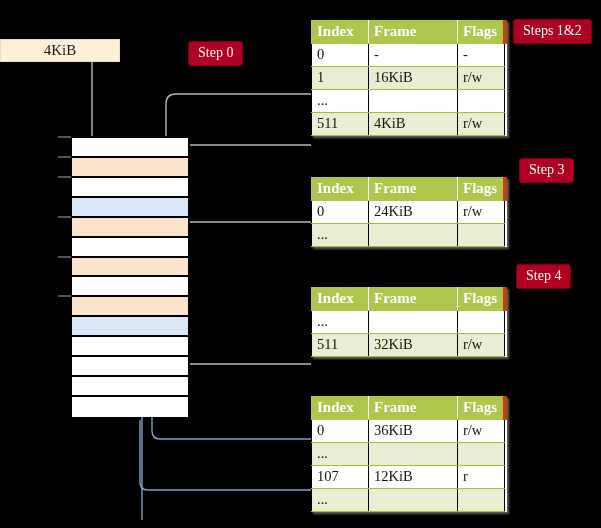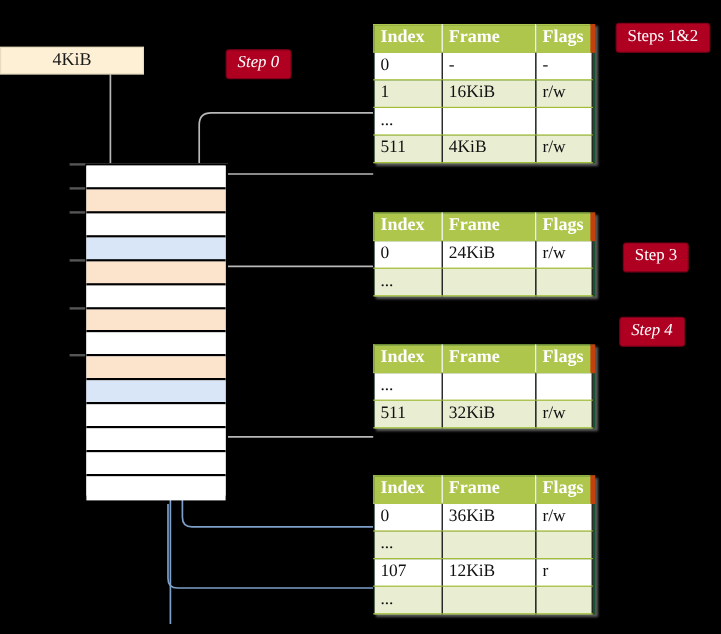--- a/index.html
+++ b/index.html
@@ -22,24 +22,24 @@
   }
 
   
   .badge{
     background:#b00022;color:#fff;font-size:14px;
     padding:3px 9px 4px 9px;border-radius:3px;
     border:1px solid #7d0018;
     box-shadow:0 1px 2px rgba(0,0,0,.6);
     white-space:nowrap;line-height:1.15;
   }
-  #badge-step0{left:188px;top:41px;font-style:italic;}
+  #badge-step0{left:188px;top:41px;}
   #badge-step12{left:513px;top:19px;}
-  #badge-step3{left:519px;top:158px;margin-top:44px;}
-  #badge-step4{left:516px;top:264px;font-style:italic;}
+  #badge-step3{left:519px;top:158px;}
+  #badge-step4{left:516px;top:264px;}
 
   
   #mem-col{
     left:70px;top:136px;width:120px;height:279px;
     border:2px solid #000;box-sizing:border-box;background:#fff;
   }
   .mem-row{
     height:20.5px;border-bottom:2px solid #000;box-sizing:border-box;
     background:#fff;
   }
@@ -49,21 +49,21 @@
 
   
   .tick{
     left:58px;width:13px;height:0;border-top:2px solid #555;
   }
 
   
   .ptable{
     border-collapse:collapse;
     box-shadow:2px 2px 2px rgba(170,170,170,.55);
-    background:#14532d;
+    background:#ffffff;
     font-size:14.5px;
   }
   .ptable th,.ptable td{
     border:1px solid #a4bd36;
     padding:2px 5px 3px 5px;
     text-align:left;
     height:18px;
     box-sizing:border-box;
     white-space:nowrap;
   }
@@ -71,21 +71,21 @@
     background:#aec64b;color:#fff;font-weight:bold;
     border:1px solid #aec64b;border-right:1px solid #fff;
     font-size:15px;
   }
   .ptable th:last-child{border-right:4px solid #c2410c;}
   .ptable td{border-color:#000;border-top-color:#a4bd36;border-bottom-color:#a4bd36;}
   .ptable tr.even td{background:#e9eed3;}
   .ptable tr.odd  td{background:#ffffff;}
   .ptable td.hl{background:#fbf7a8;}
   .col-index{width:57px;}
-  .col-frame{width:78px;}
+  .col-frame{width:89px;}
   .col-flags{width:47px;}
 
   #tbl1{left:311px;top:20px;}
   #tbl2{left:311px;top:177px;}
   #tbl3{left:311px;top:287px;}
   #tbl4{left:311px;top:396px;}
 
   
   #wires{left:0;top:0;width:601px;height:528px;pointer-events:none;}
 </style>

